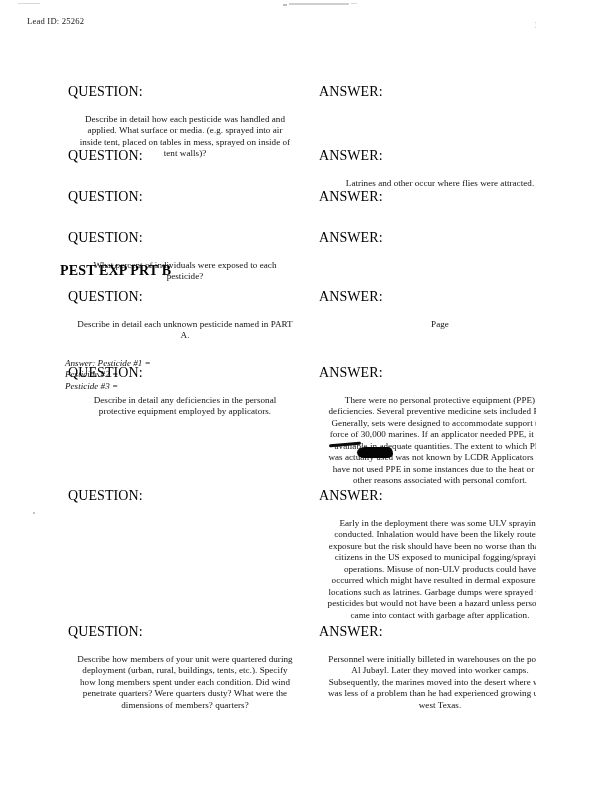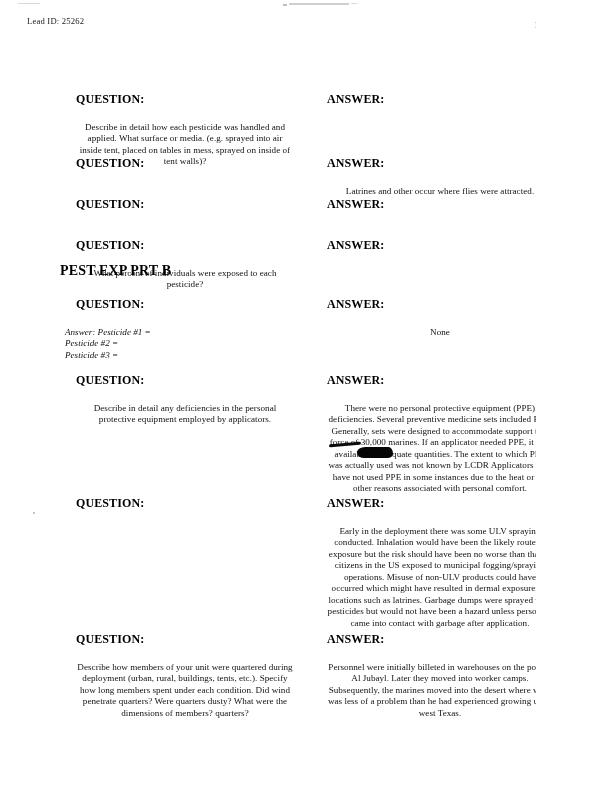--- a/index.html
+++ b/index.html
@@ -68,26 +68,26 @@
   .col {
     position: absolute;
     top: 0;
   }
   .col-left  { left: 60px;  width: 250px; }
   .col-right { left: 311px; width: 258px; }
 
   .block { position: absolute; left: 0; width: 100%; }
 
   .q-label, .a-label {
-    font-weight: bold;
-    font-size: 12px;
+    font-weight: normal;
+    font-size: 14px;
     line-height: 11.6px;
     letter-spacing: .1px;
     color: #000;
-    margin: 16px;
+    margin: 8px;
   }
   .sec-head {
     font-weight: bold;
     font-size: 14px;
     line-height: 12px;
     letter-spacing: .15px;
     color: #000;
     margin: 0;
   }
   .body-text {
@@ -175,20 +175,21 @@
         <p class="q-label">QUESTION:</p>
         <p class="body-text">What percent of individuals were exposed to each pesticide?</p>
       </div>
 
       <div class="block" style="top:187px;">
         <p class="sec-head">PEST EXP PRT B</p>
       </div>
 
       <div class="block" style="top:205px;">
         <p class="q-label">QUESTION:</p>
+        <p class="body-text">Describe in detail each unknown pesticide named in PART A.</p>
         <p class="indent-text"> Answer:  Pesticide #1 =
 Pesticide #2 =
 Pesticide #3 =</p>
       </div>
 
       <div class="block" style="top:281px;">
         <p class="q-label">QUESTION:</p>
         <p class="body-text">Describe in detail any deficiencies in the personal protective equipment employed by applicators.</p>
       </div>
 
@@ -219,21 +220,21 @@
         <p class="body-text"></p>
       </div>
 
       <div class="block" style="top:146px;">
         <p class="a-label">ANSWER:</p>
         <p class="body-text"></p>
       </div>
 
       <div class="block" style="top:205px;">
         <p class="a-label">ANSWER:</p>
-        <p class="body-text">None</p>
+        <p class="body-text">Page</p>
       </div>
 
       <div class="block" style="top:281px;">
         <p class="a-label">ANSWER:</p>
         <p class="body-text">There were no personal protective equipment (PPE) deficiencies.  Several preventive medicine sets included PPE.  Generally, sets were designed to accommodate support to a force of 30,000 marines.  If an applicator needed PPE, it was available in adequate quantities.  The extent to which PPE was actually used was not known by LCDR                  Applicators may have not used PPE in some instances due to the heat or for other reasons associated with personal comfort.</p>
         <div class="redaction-wrap">
           <div class="redaction-tail"></div>
           <div class="redaction"></div>
         </div>
       </div>

